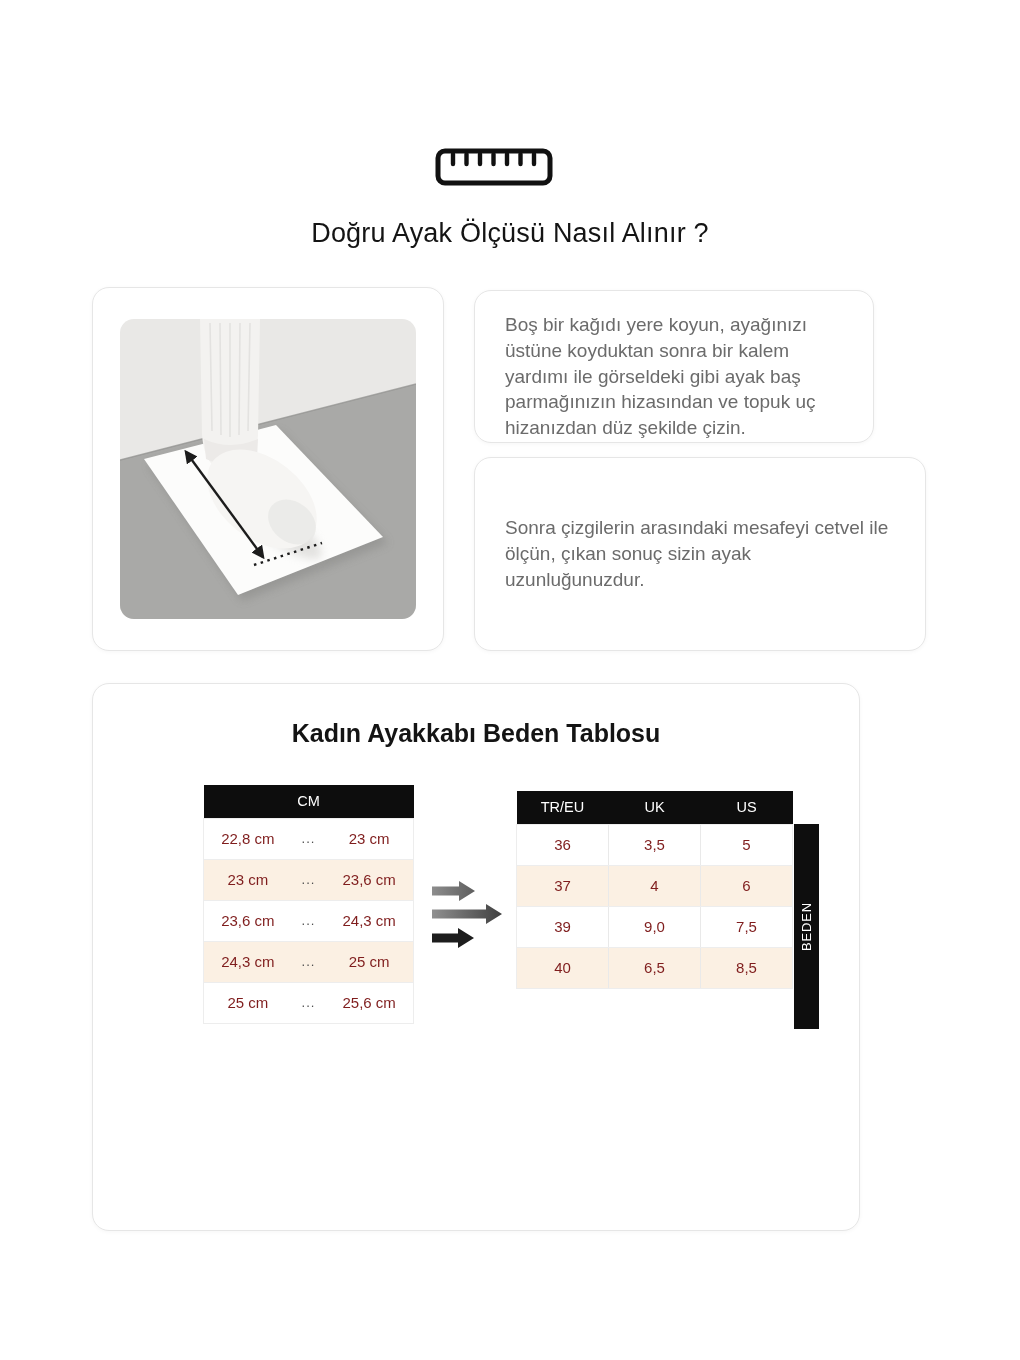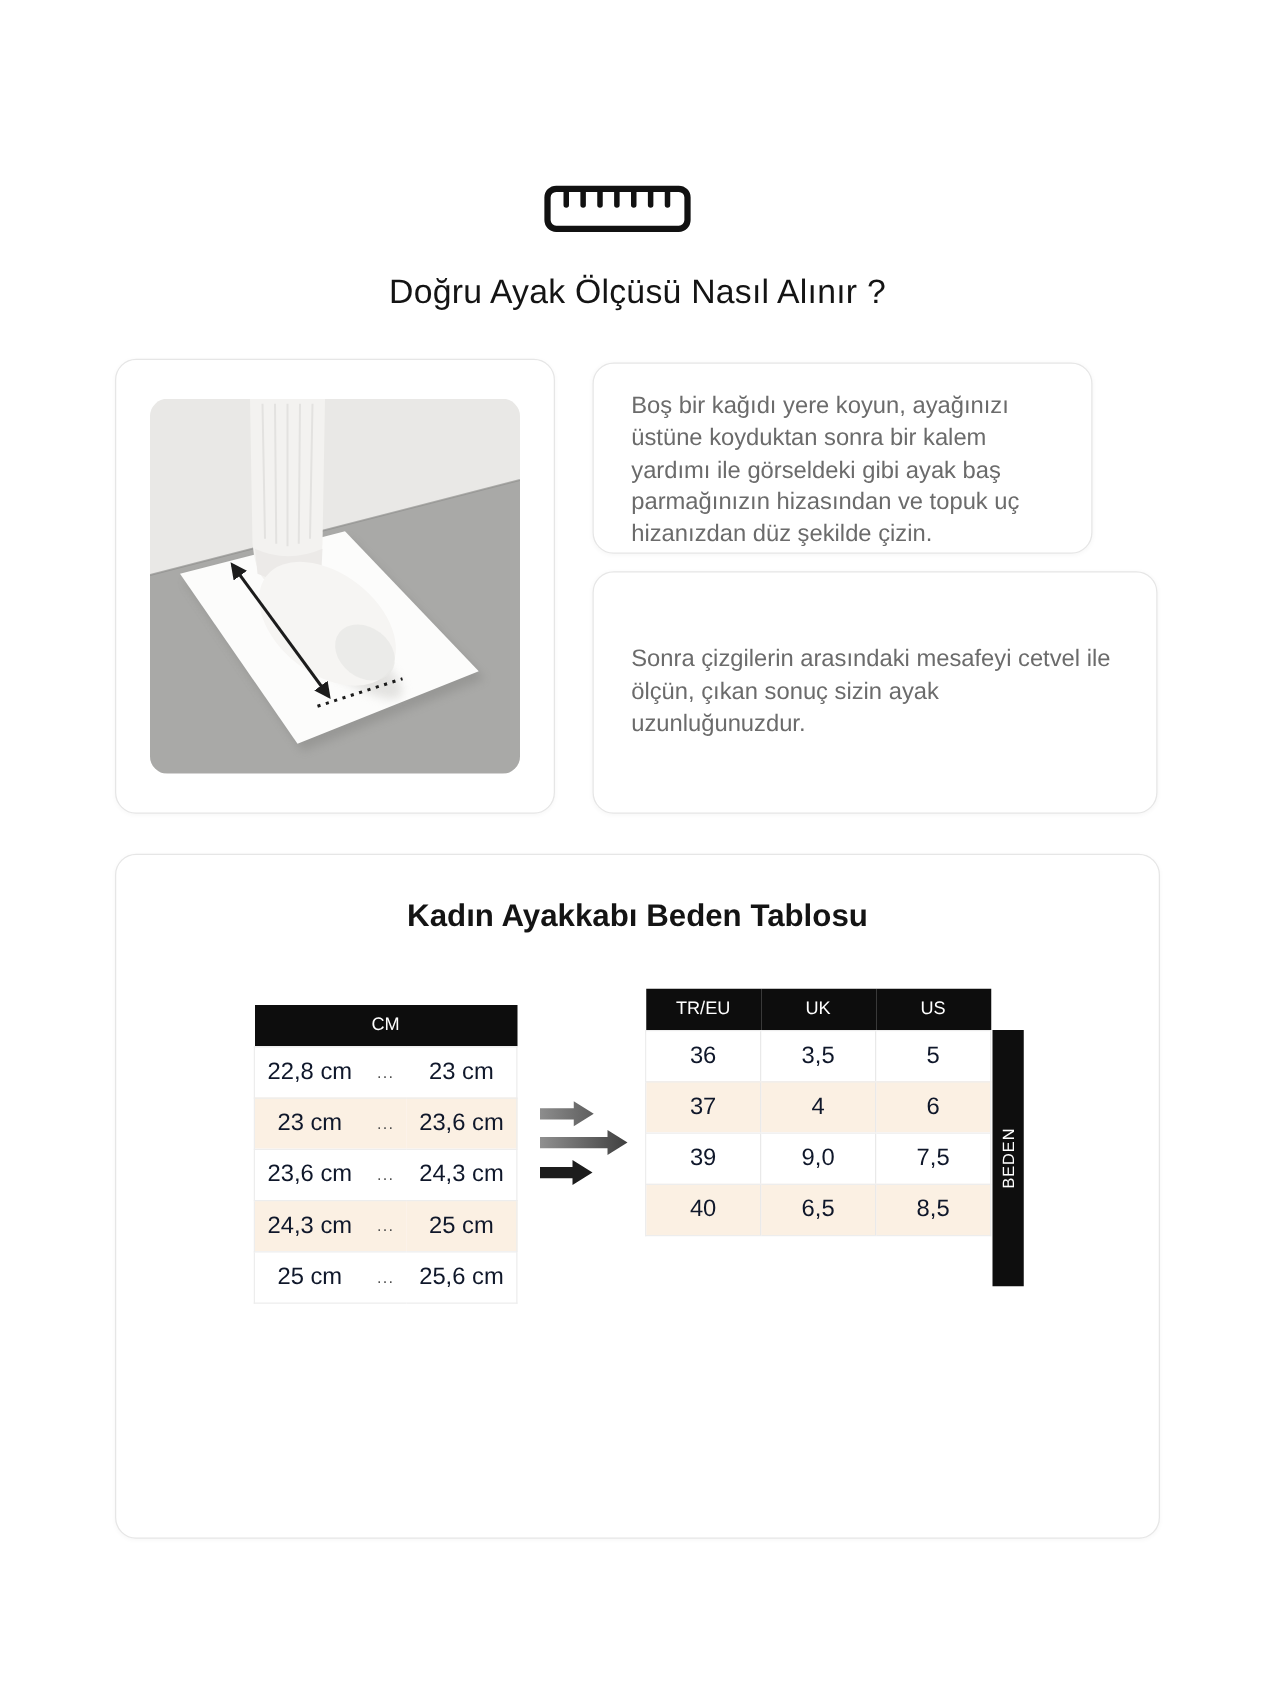--- a/index.html
+++ b/index.html
@@ -11,37 +11,37 @@
   .ruler-wrap { position:absolute; left:435px; top:148px; width:118px; height:38px; }
   .main-title { position:absolute; left:0; top:218px; width:1020px; text-align:center;
                 font-size:27px; font-weight:400; color:#141414; letter-spacing:0.2px; }
 
   
   .card { position:absolute; background:#fff; border:1px solid #e6e6e6; border-radius:17px;
           box-shadow:0 1px 4px rgba(0,0,0,0.04); }
   .photo-card   { left:92px;  top:287px; width:352px; height:364px; }
   .step1-card   { left:474px; top:290px; width:400px; height:153px; }
   .step2-card   { left:474px; top:457px; width:452px; height:194px; display:flex; align-items:center; }
-  .big-card     { left:92px;  top:683px; width:836px; height:548px; }
+  .big-card     { left:92px;  top:683px; width:768px; height:548px; }
 
   .photo-frame { position:absolute; left:27px; top:31px; width:296px; height:300px;
                  border-radius:14px; overflow:hidden; }
 
   .step-text { padding:21px 30px 0 30px; font-size:19px; line-height:1.36; color:#6b6b6b; }
   .step2-card .step-text { padding-top:0; }
 
   .chart-title { position:absolute; left:0; top:35px; width:100%; text-align:center;
                  font-size:25px; font-weight:700; color:#141414; }
 
   
   table { border-collapse:collapse; table-layout:fixed; }
-  .cm-table   { position:absolute; left:110px; top:120px; width:211px; }
+  .cm-table   { position:absolute; left:110px; top:101px; width:211px; }
   .conv-table { position:absolute; left:423px; top:107px; width:277px; }
   th { background:#0d0d0d; color:#ffffff; font-weight:400; font-size:14.5px; height:33px; }
-  td { background:#ffffff; font-size:19px; color:#0f172a; text-align:center; height:41px;
+  td { background:#ffffff; font-size:15px; color:#7f1d1d; text-align:center; height:41px;
        border-bottom:1px solid #ededed; }
   tbody tr:first-child td { border-top:1px solid #ededed; }
   .cm-table td:first-child, .conv-table td:first-child { border-left:1px solid #ededed; }
   .cm-table td:last-child,  .conv-table td:last-child  { border-right:1px solid #ededed; }
   .conv-table td + td { border-left:1px solid #e9e9e9; }
   tbody tr:nth-child(even) td { background:#fbf0e3; }
   .cm-table col.c-start,.cm-table col.c-end { width:42%; }
   .cm-table col.c-dots { width:16%; }
   .cm-table tbody td:nth-child(2) { font-size:13px; color:#4f4f4f; letter-spacing:1px; }
 

